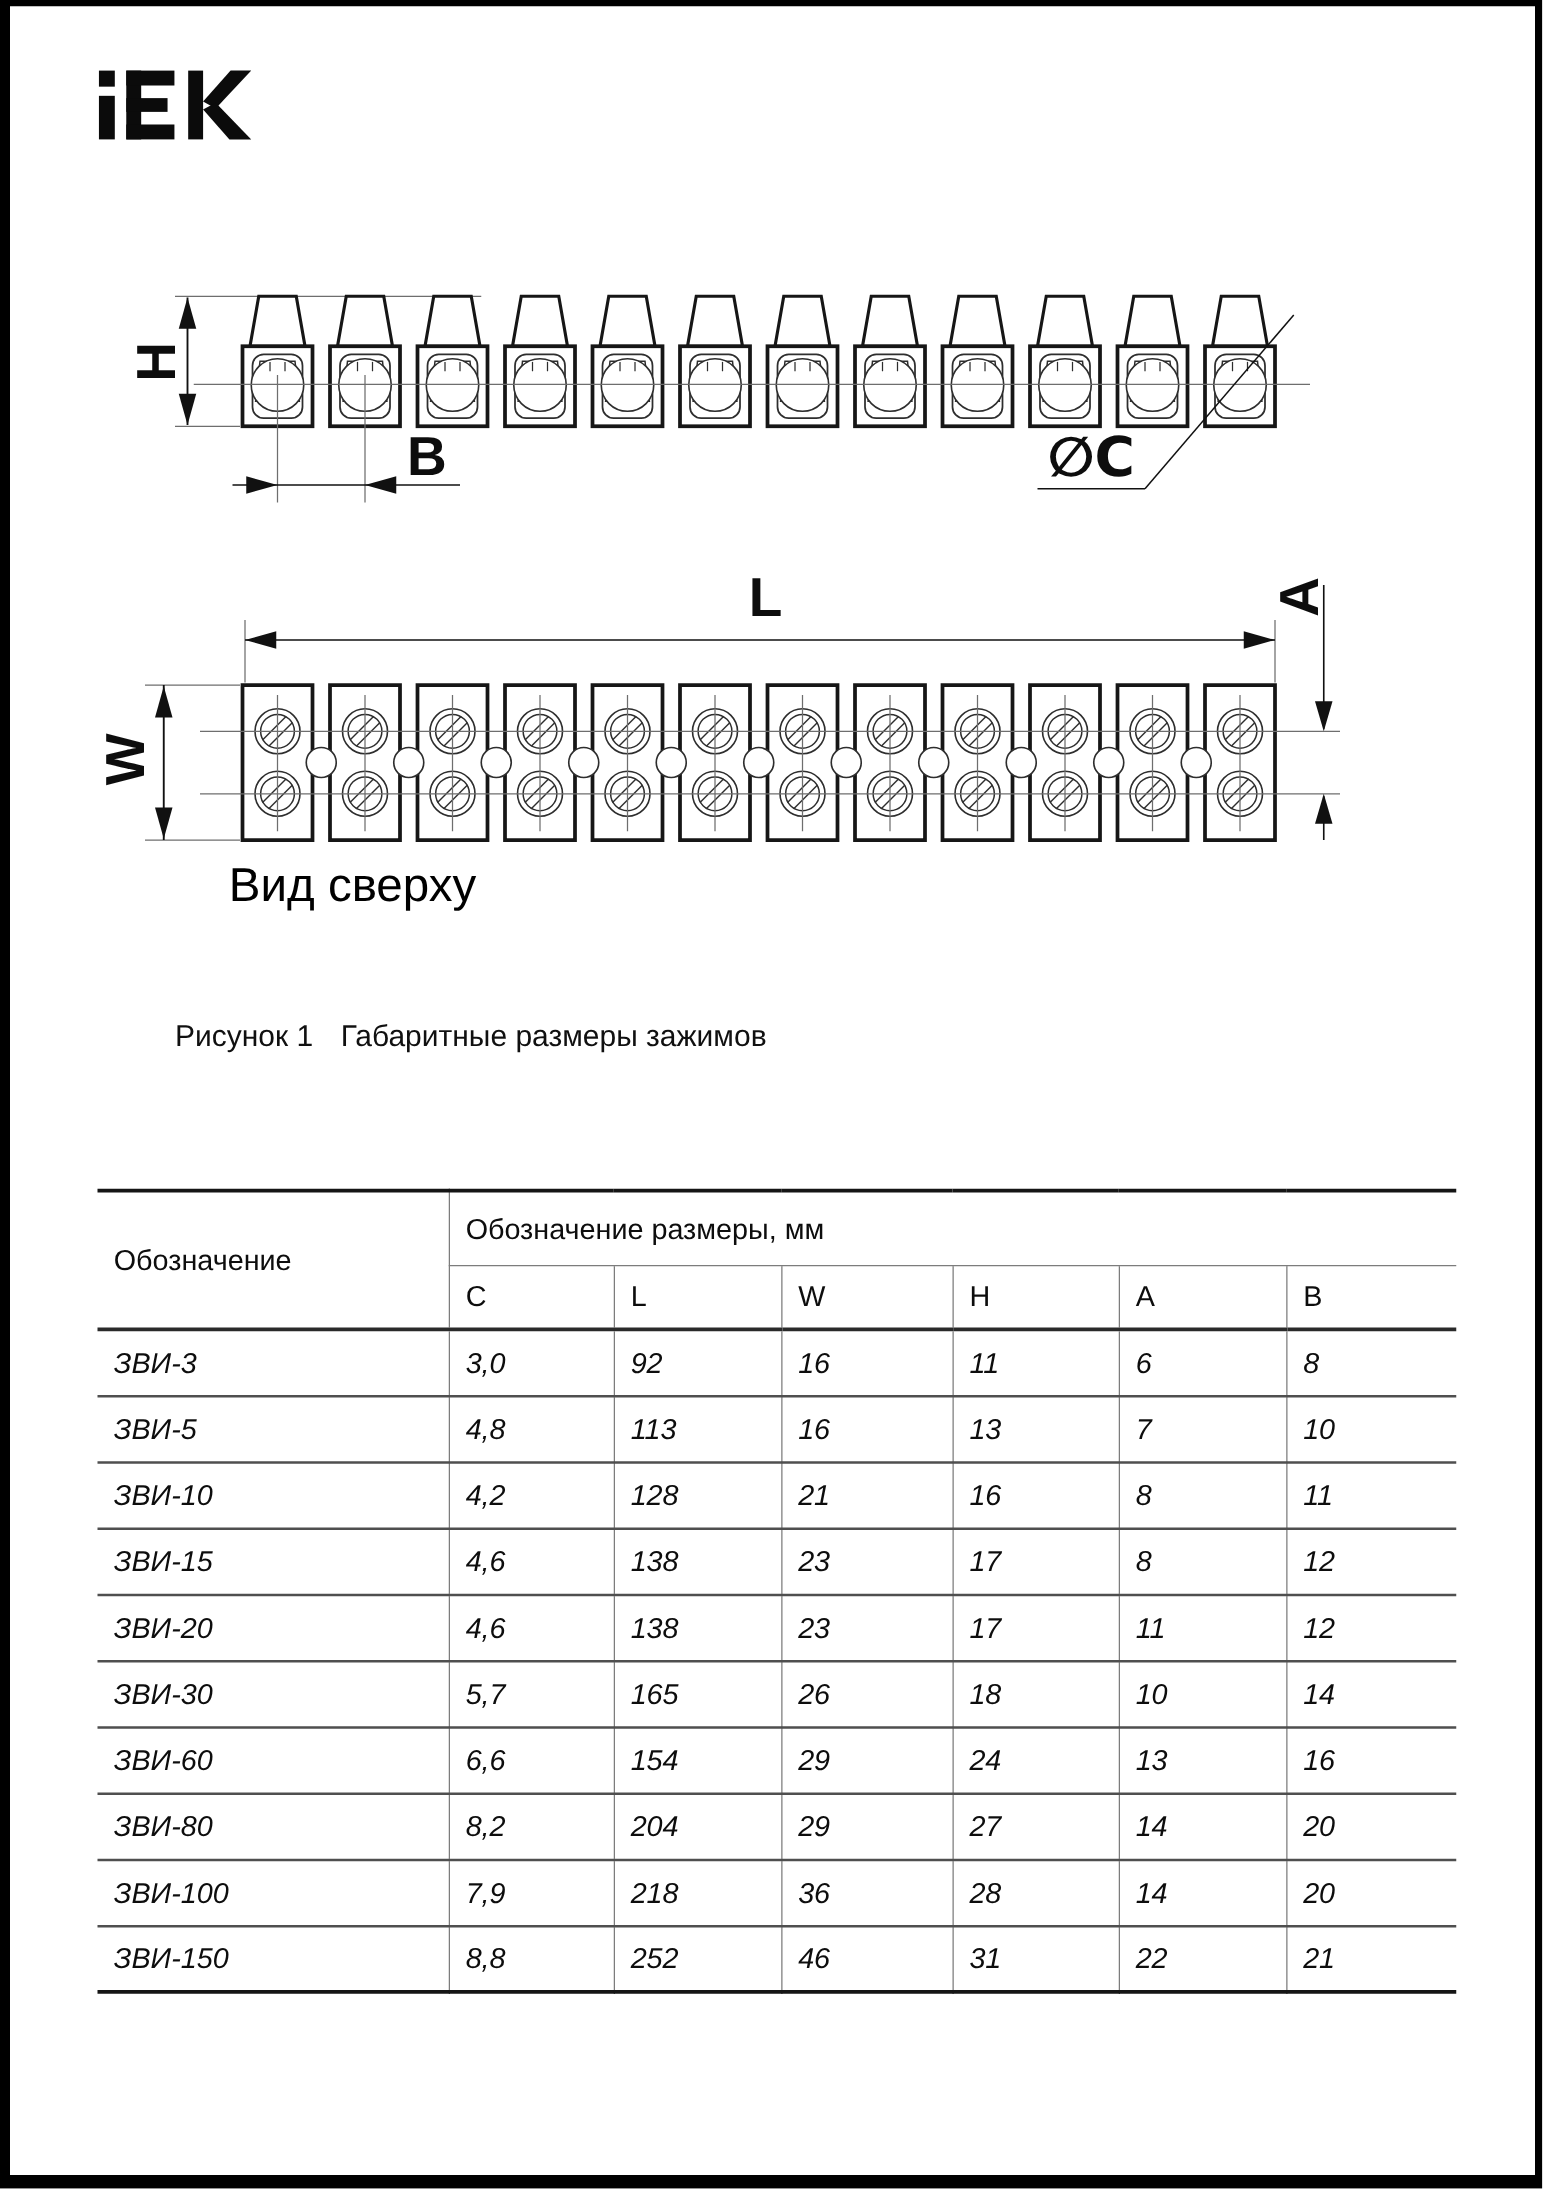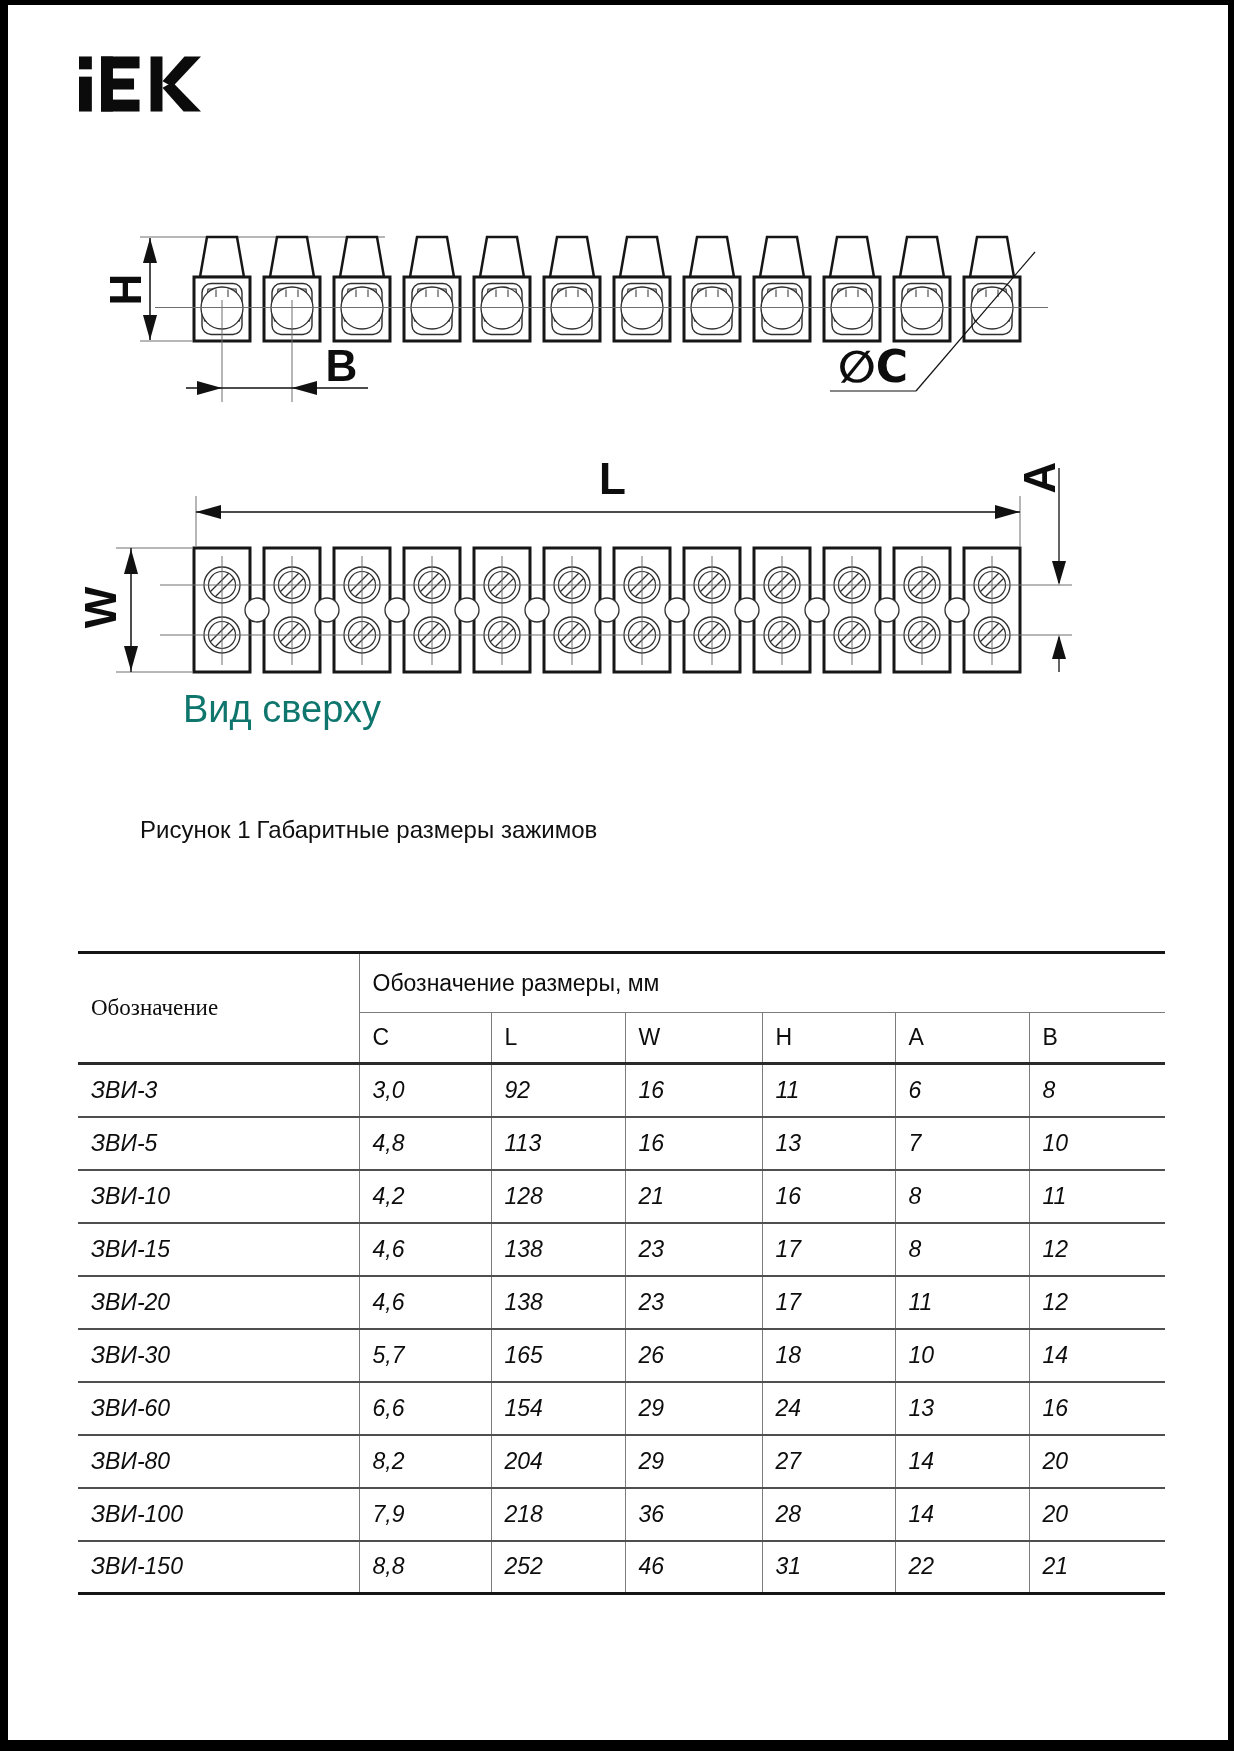--- a/index.html
+++ b/index.html
@@ -21,41 +21,41 @@
   }
   .rot { transform:rotate(-90deg); }
   .lbl-h  { left:96px;  top:261px; width:60px;  height:58px; line-height:58px; }
   .lbl-b  { left:311px; top:337px; width:60px;  height:58px; line-height:58px; }
   .lbl-c  { left:800px; top:338px; width:146px; height:58px; line-height:58px; font-family:"DejaVu Sans",sans-serif; letter-spacing:0; }
   .lbl-l  { left:582px; top:450px; width:60px;  height:58px; line-height:58px; }
   .lbl-w  { left:68px;  top:577px; width:66px;  height:62px; line-height:62px; }
   .lbl-a  { left:1010px;top:449px; width:60px;  height:58px; line-height:58px; }
 
   .view-caption {
-    position:absolute; left:183px; top:688px; font-size:38px; color:#0f766e;
+    position:absolute; left:183px; top:688px; font-size:38px; color:#000000;
   }
   .fig-caption {
     position:absolute; left:140px; top:816px; font-size:24px; color:#101010;
   }
-  .fig-caption .cap-text { margin-left:6px; }
+  .fig-caption .cap-text { margin-left:22px; }
 
   .dim-table {
     position:absolute; left:78px; top:951px; width:1087px;
     border-collapse:collapse; table-layout:fixed;
     font-size:23px; color:#0d0d0d;
     border-top:3px solid #151515;
   }
   .dim-table th, .dim-table td {
     font-weight:normal; text-align:left; padding:0 0 0 13px; vertical-align:middle;
     overflow:hidden; white-space:nowrap;
   }
   .row-h1 { height:60px; }
   .row-h2 { height:51px; }
   .row-h2 th { border-left:1px solid #7c7c7c; border-bottom:3px solid #2a2a2a; }
-  .c-desig { border-right:1px solid #7c7c7c; border-bottom:3px solid #2a2a2a;font-family:Liberation Serif, serif; }
+  .c-desig { border-right:1px solid #7c7c7c; border-bottom:3px solid #2a2a2a; }
   .c-group { border-bottom:1px solid #7c7c7c; }
   .dim-table tbody tr { height:53px; border-bottom:2px solid #4f4f4f;font-style:italic; }
   .dim-table tbody tr:last-child { border-bottom:3px solid #151515; }
   .dim-table tbody td + td { border-left:1px solid #7c7c7c; }
 </style>
 </head>
 <body>
 
 <div class="page">
 

